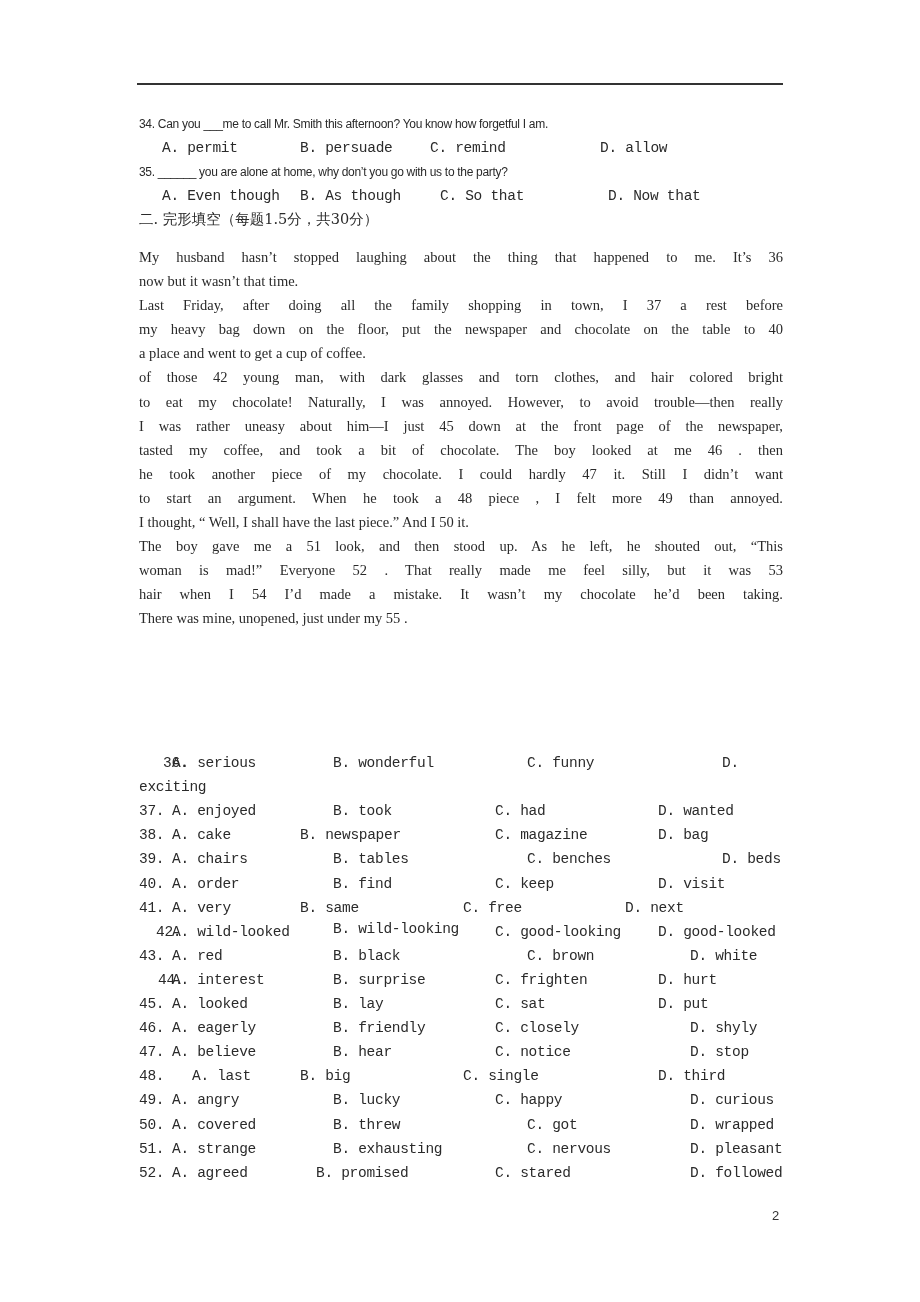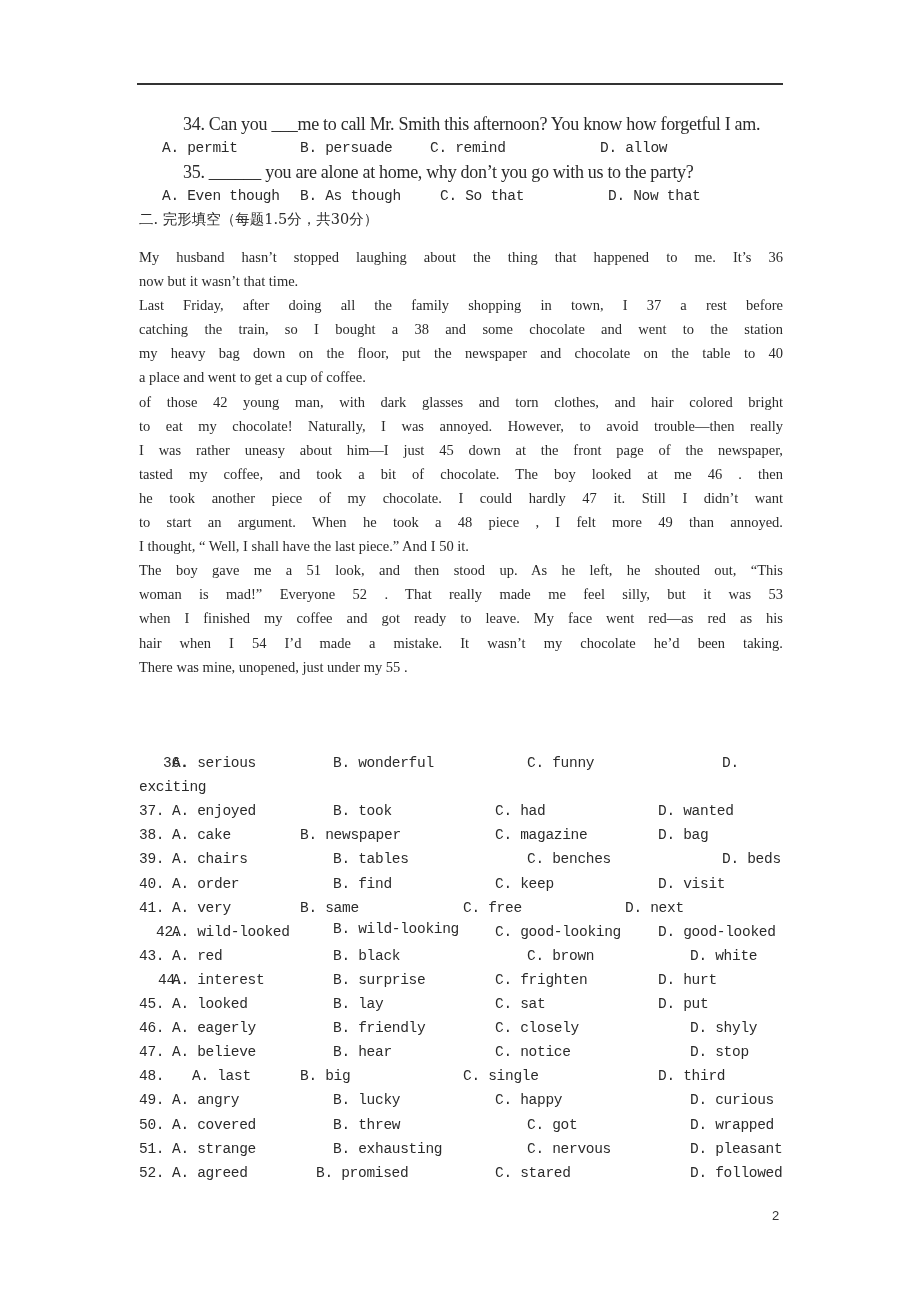--- a/index.html
+++ b/index.html
@@ -1,20 +1,20 @@
 <!DOCTYPE html>
 <html><head>
   <meta charset="utf-8">
   <style>
     html, body { margin: 0; padding: 0; background: #ffffff; }
     body { width: 920px; height: 1302px; position: relative; overflow: hidden;
       font-family: "DejaVu Serif", "Liberation Serif", serif; color: #222; }
     .rule { position: absolute; left: 137px; top: 83px; width: 646px; height: 2px; background: #333; }
-    .line { position: absolute; left: 139px; font-size: 18px; line-height: 24px; white-space: pre;
-      font-family: Liberation Serif, serif; letter-spacing: -0.3px; color: #2a2a2a; margin-left: 44px; }
+    .line { position: absolute; left: 139px; font-size: 12px; line-height: 24px; white-space: pre;
+      font-family: Liberation Sans, sans-serif; letter-spacing: -0.3px; color: #2a2a2a; }
     .para { position: absolute; left: 139px; width: 644px; font-size: 14.5px; line-height: 24.1px;
       font-family: "Liberation Serif", "DejaVu Serif", serif; color: #2a2a2a; text-align: justify; }
     .para span.pl { display: block; text-align-last: justify; white-space: nowrap; }
     .para span.pl.last { text-align-last: left; }
     .opt { position: absolute; font-size: 14.5px; font-family: "Liberation Mono", "DejaVu Sans Mono", monospace;
       letter-spacing: -0.3px; color: #2a2a2a; white-space: pre; line-height: 24px; }
     .section { position: absolute; left: 139px; top: 207px; font-size: 14.5px; line-height: 24px;
       font-family: "DejaVu Serif", serif; color: #2a2a2a; }
     .pagenum { position: absolute; left: 772px; top: 1208px; font-size: 13px; font-family: "Liberation Sans", sans-serif; color: #333; }
   </style>
@@ -34,33 +34,31 @@
 <div class="opt" style="left:300px;top:184px"><span>B.</span> <span>As though</span></div>
 <div class="opt" style="left:440px;top:184px"><span>C.</span> <span>So that</span></div>
 <div class="opt" style="left:608px;top:184px"><span>D.</span> <span>Now that</span></div>
 
 <div class="section">二. 完形填空（每题1.5分，共30分）</div>
 
 <div class="para" style="top:245px">
   <span class="pl">My husband hasn’t stopped laughing about the thing that happened to me. It’s  36</span>
   <span class="pl last">now but it wasn’t that time.</span>
   <span class="pl">Last Friday, after doing all the family shopping in town, I  37  a rest before</span>
-  <span class="pl">catching the train, so I bought a   38  and some chocolate and went to the station</span>
   <span class="pl">my heavy bag down on the floor, put the newspaper and chocolate on the table to   40</span>
   <span class="pl last">a place and went to get a cup of coffee.</span>
   <span class="pl">of those   42  young man, with dark glasses and torn clothes, and hair colored bright</span>
   <span class="pl">to eat my chocolate! Naturally, I was annoyed. However, to avoid trouble—then really</span>
   <span class="pl">I was rather uneasy about him—I just    45  down at the front page of the newspaper,</span>
   <span class="pl">tasted my coffee, and took a bit of chocolate. The boy looked at me    46   . then</span>
   <span class="pl">he took another piece of my chocolate. I could hardly   47  it. Still I didn’t want</span>
   <span class="pl">to start an argument. When he took a   48   piece , I felt more  49  than annoyed.</span>
   <span class="pl last">I thought, “ Well, I shall have the last piece.” And I  50  it.</span>
   <span class="pl">The boy gave me a   51   look, and then stood up. As he left, he shouted out, “This</span>
   <span class="pl">woman is mad!” Everyone    52  . That really made me feel silly, but it was    53</span>
-  <span class="pl">when I finished my coffee and got ready to leave. My face went red—as red as his</span>
   <span class="pl">hair when I    54    I’d made a mistake. It wasn’t my chocolate he’d been taking.</span>
   <span class="pl last">There was mine, unopened, just under my  55   .</span>
 </div>
 
 <div id="opts">
     <div class="opt" style="left: 139px; top: 751px; margin-left: 24px;">36.</div>
     <div class="opt" style="left: 172px; top: 751px;">A. serious</div>
     <div class="opt" style="left: 333px; top: 751px;">B. wonderful</div>
     <div class="opt" style="left: 527px; top: 751px;">C. funny</div>
     <div class="opt" style="left: 722px; top: 751px;">D.</div>

